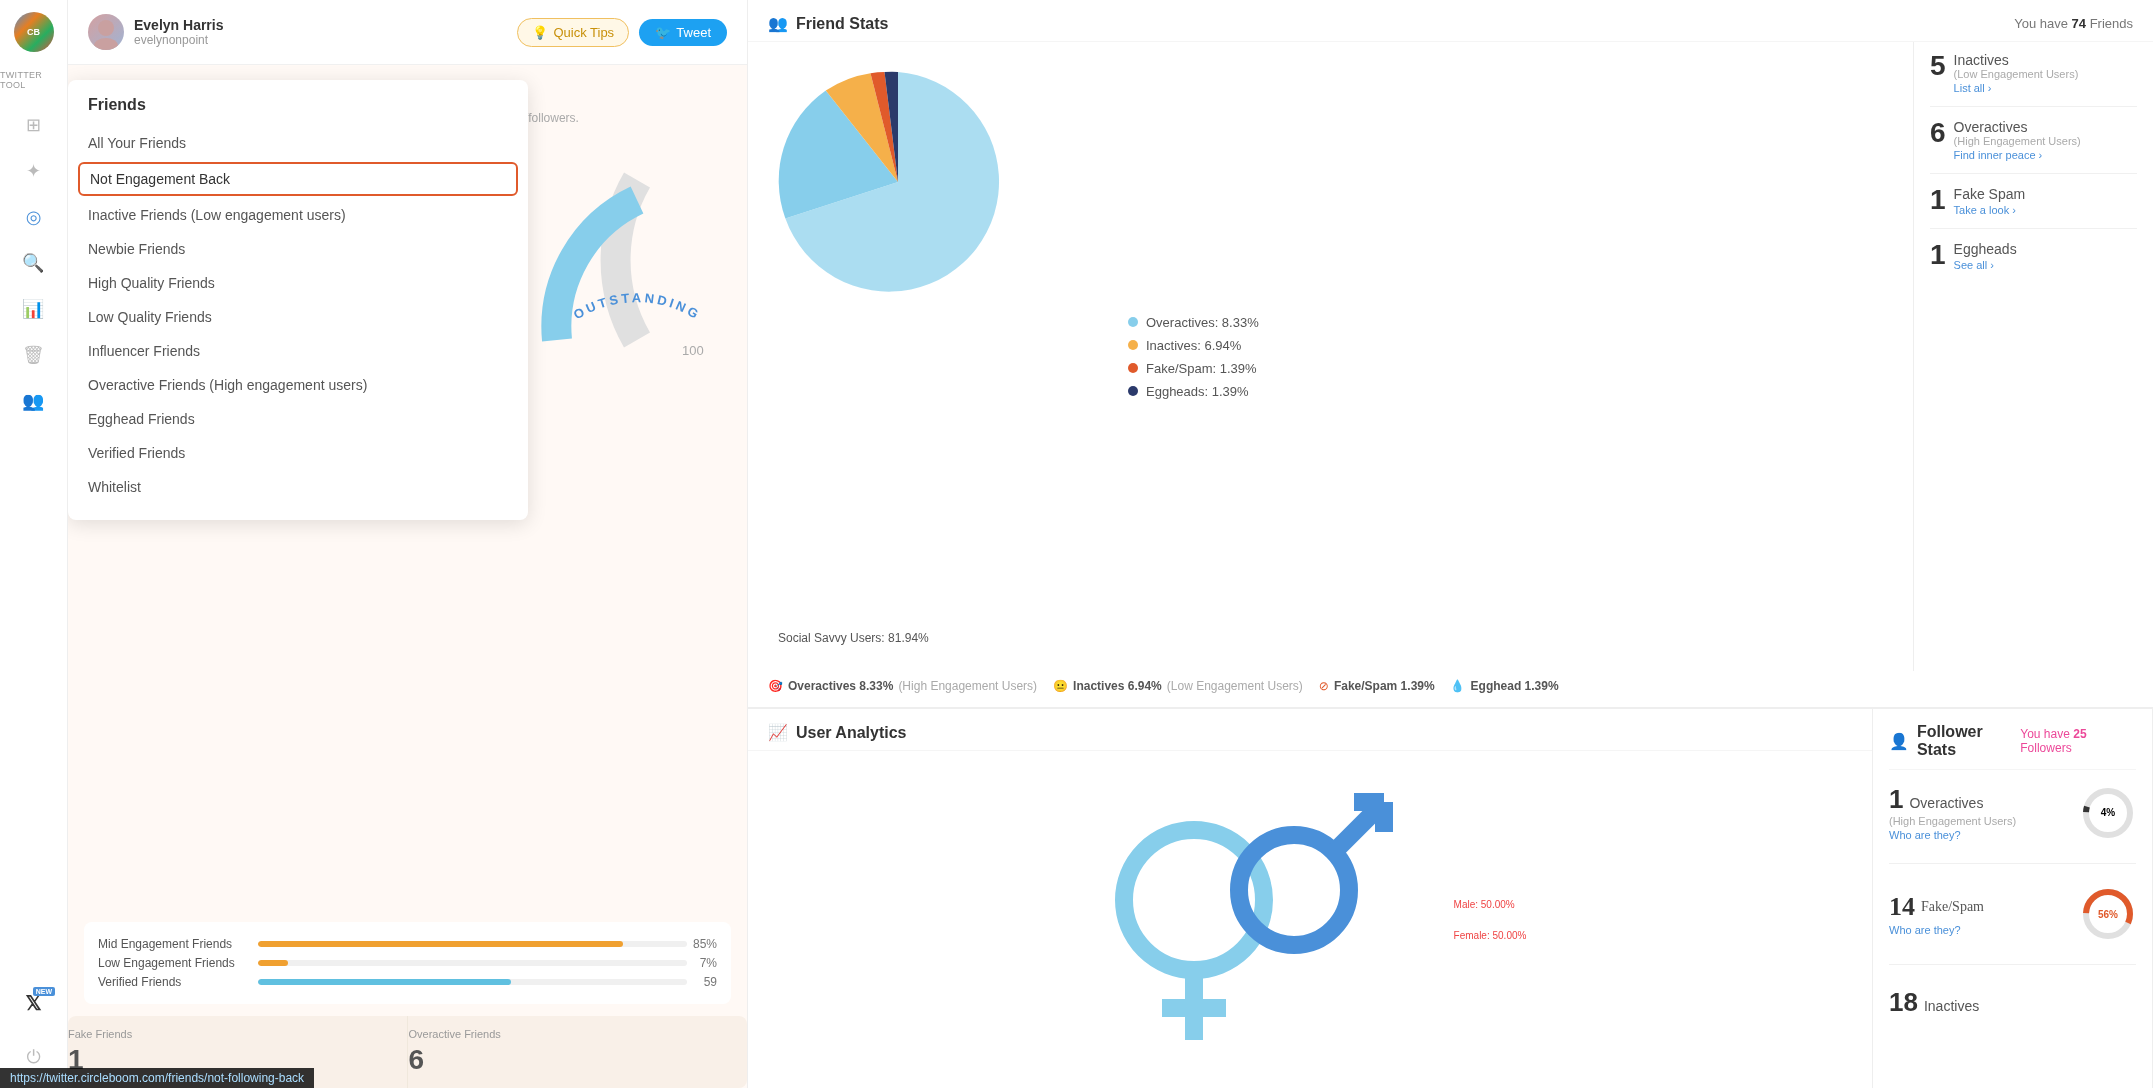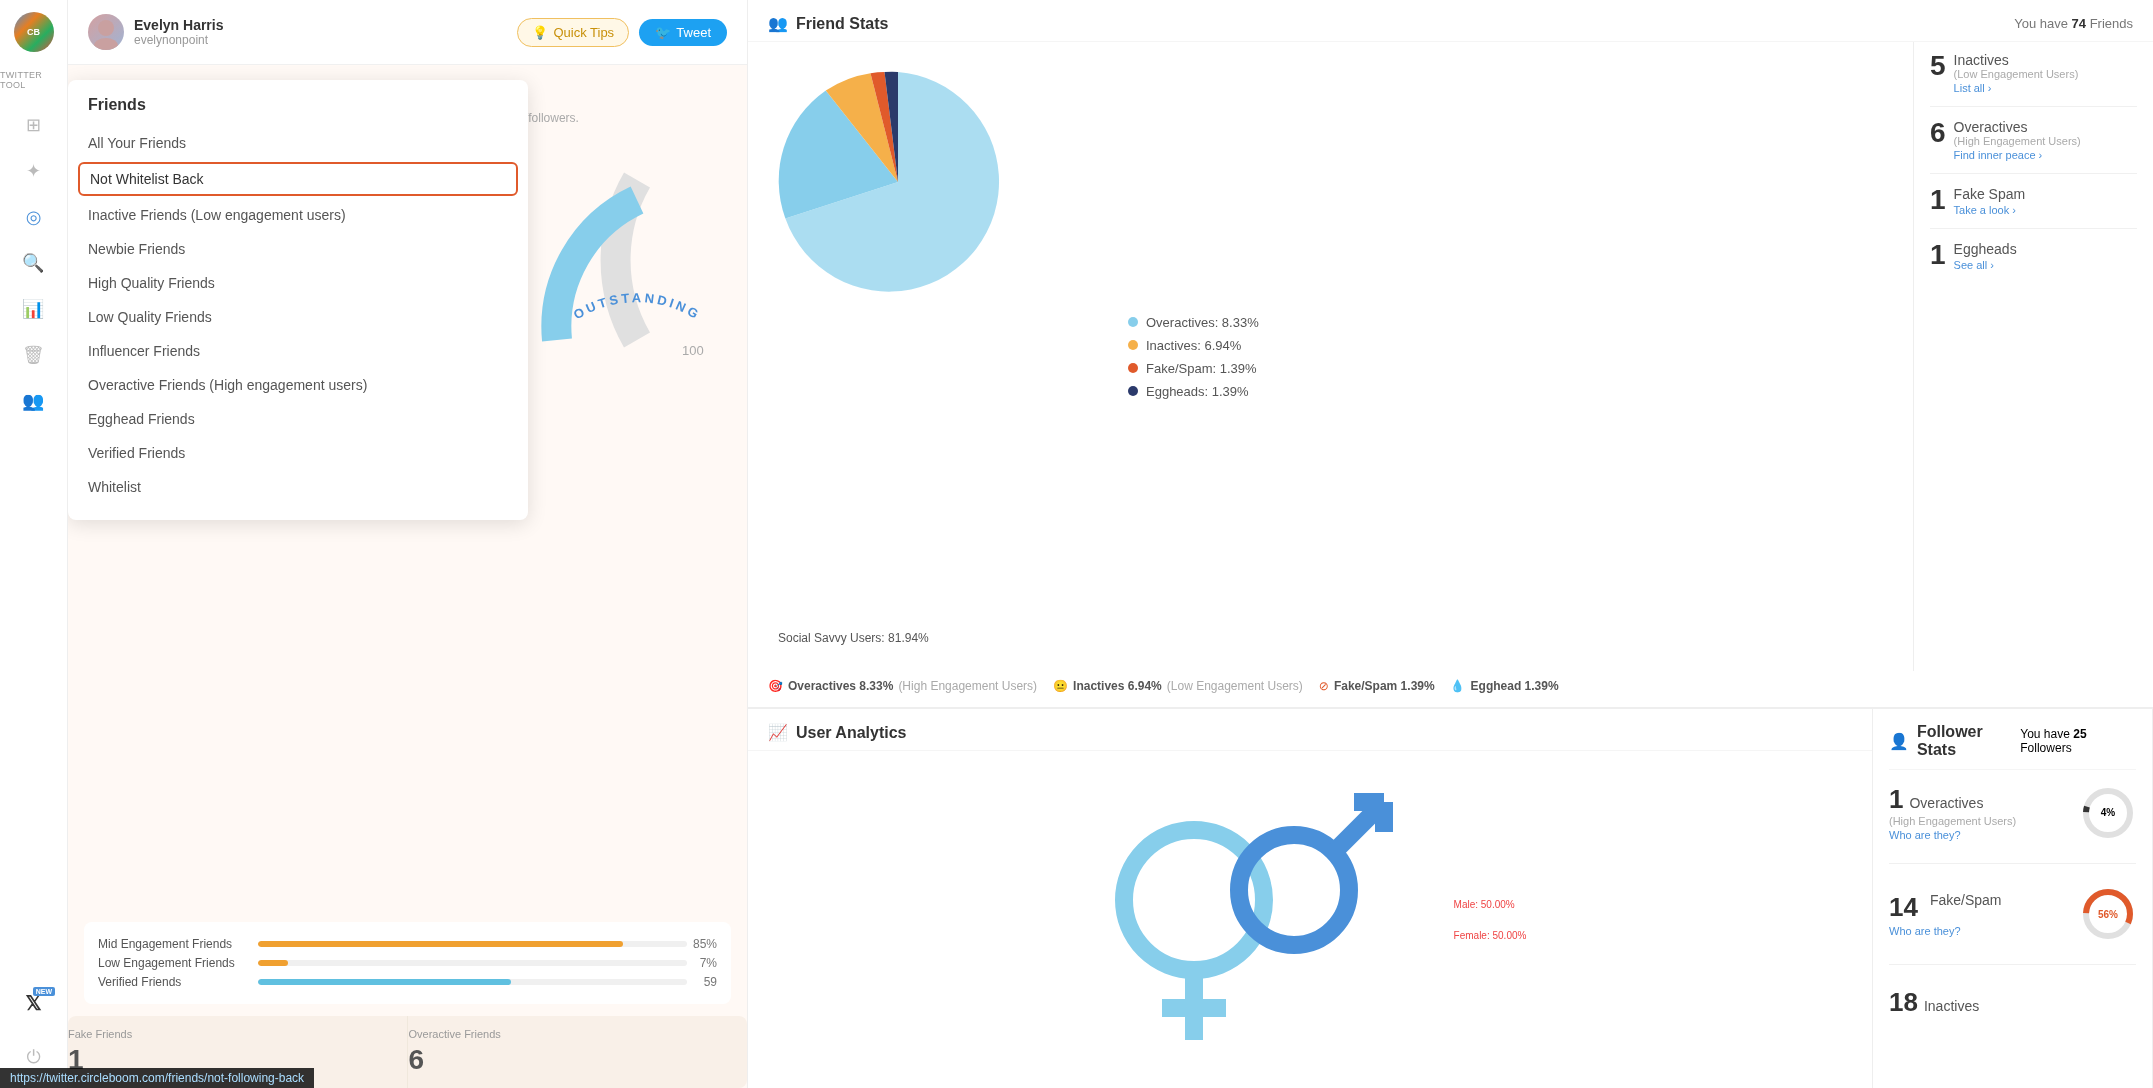--- a/index.html
+++ b/index.html
@@ -355,21 +355,21 @@
         <div class="account-quality-title">
           <span class="solid">Solid</span>
           <span>Account Quality</span>
         </div>
         <div class="account-quality-subtitle">Consistently engaging, without/less fake/spam content/followers.</div>
       </div>
 
       <div class="friends-menu">
         <div class="friends-menu-title">Friends</div>
         <div class="friends-menu-item">All Your Friends</div>
-        <div class="friends-menu-item active">Not Whitelist Back</div>
+        <div class="friends-menu-item active">Not Engagement Back</div>
         <div class="friends-menu-item">Inactive Friends (Low engagement users)</div>
         <div class="friends-menu-item">Newbie Friends</div>
         <div class="friends-menu-item">High Quality Friends</div>
         <div class="friends-menu-item">Low Quality Friends</div>
         <div class="friends-menu-item">Influencer Friends</div>
         <div class="friends-menu-item">Overactive Friends (High engagement users)</div>
         <div class="friends-menu-item">Egghead Friends</div>
         <div class="friends-menu-item">Verified Friends</div>
         <div class="friends-menu-item">Whitelist</div>
       </div>
@@ -568,21 +568,21 @@
             </div>
           </div>
         </div>
 
         <div class="follower-stats">
           <div class="section-header" style="padding:0 0 10px;">
             <div class="section-title">
               <span>👤</span>
               <span>Follower Stats</span>
             </div>
-            <div style="font-size:12px;color:#000000;">
+            <div style="font-size:12px;color:#ec4899;">
               You have <strong>25</strong> Followers
             </div>
           </div>
 
           <div class="follower-stat-row">
             <div class="follower-left">
               <div style="display:flex;align-items:baseline;gap:6px;">
                 <div class="follower-num">1</div>
                 <div class="follower-name">Overactives</div>
               </div>
@@ -596,21 +596,21 @@
                 <circle cx="28" cy="28" r="22" fill="none" stroke="#333" stroke-width="6" stroke-dasharray="5.5 132.5" stroke-dashoffset="34" transform="rotate(-90 28 28)"></circle>
               </svg>
               <div class="donut-text" style="font-size:10px;">4%</div>
             </div>
           </div>
 
           <div class="stat-divider" style="margin:8px 0;"></div>
 
           <div class="follower-stat-row">
             <div class="follower-left">
-              <div style="display:flex;align-items:flex-start;gap:12px;">
+              <div style="display:flex;align-items:center;gap:6px;font-family:Liberation Serif, serif;">
                 <div class="follower-num">14</div>
                 <div class="follower-name">Fake/Spam</div>
               </div>
               <div class="follower-link">Who are they?</div>
             </div>
 
             <div class="donut-container">
               <svg width="56" height="56" viewBox="0 0 56 56">
                 <circle cx="28" cy="28" r="22" fill="none" stroke="#e0e0e0" stroke-width="6"></circle>
                 <circle cx="28" cy="28" r="22" fill="none" stroke="#e05a2b" stroke-width="6" stroke-dasharray="77.7 60.3" stroke-dashoffset="34" transform="rotate(-90 28 28)"></circle>

